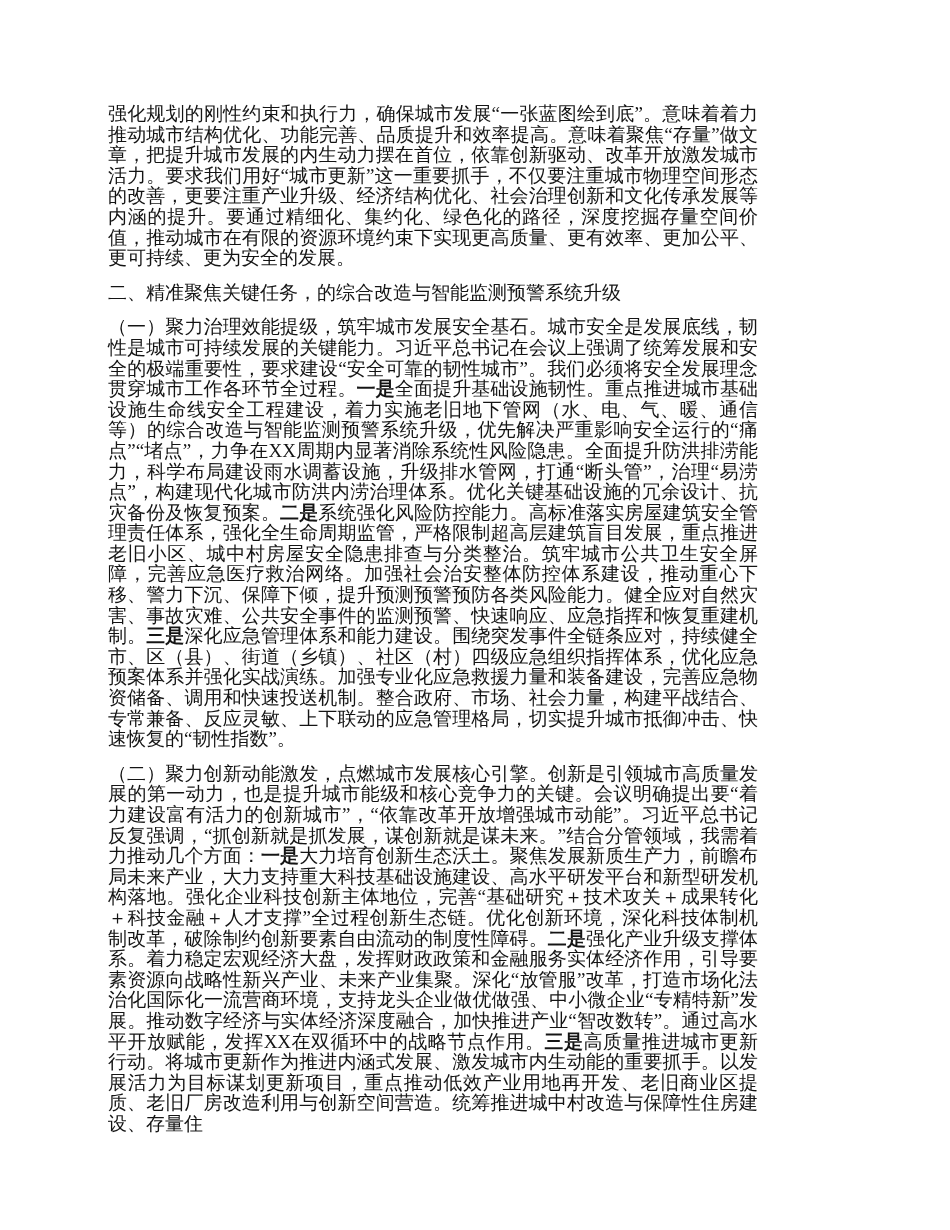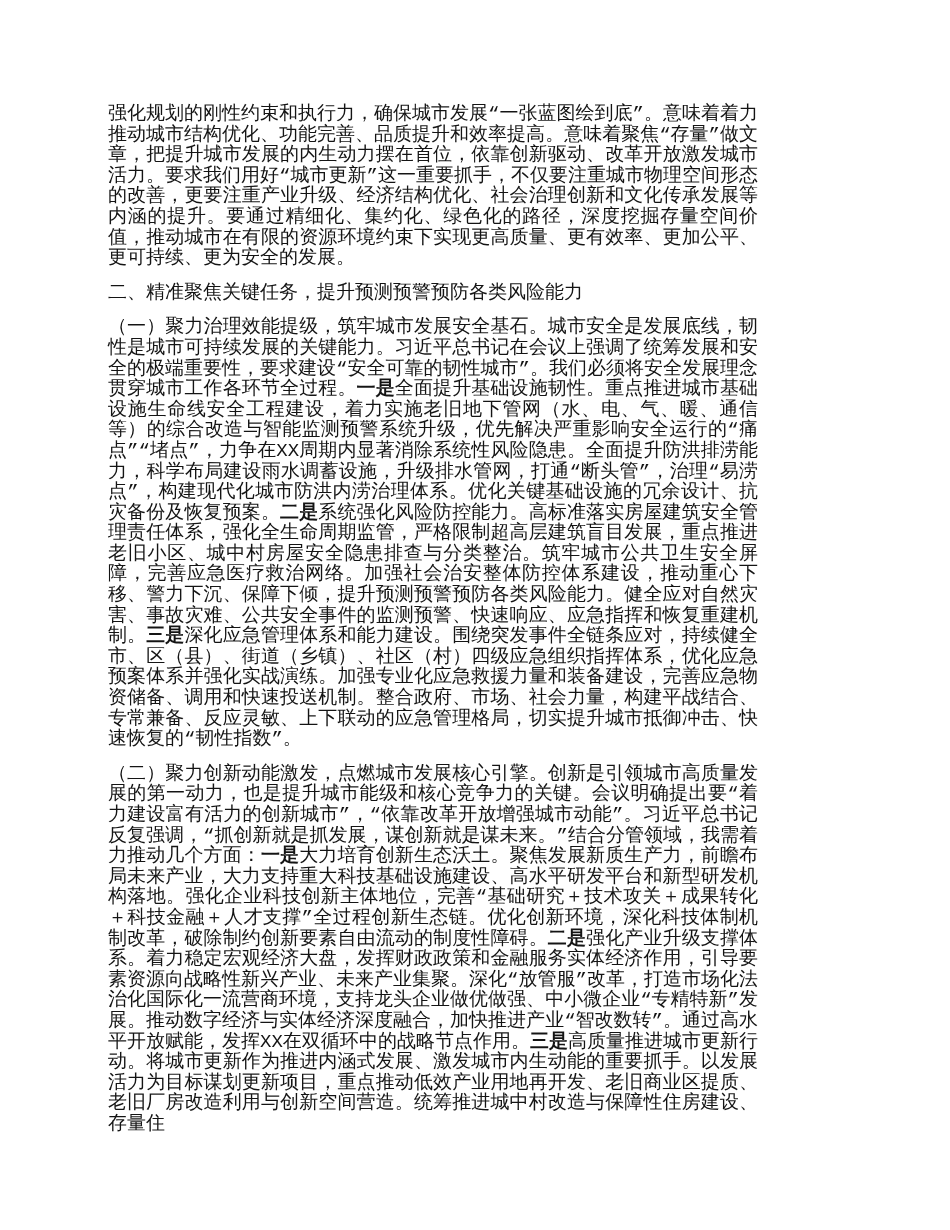--- a/index.html
+++ b/index.html
@@ -9,21 +9,21 @@
   body {
     width: 950px;
     height: 1230px;
     background: #ffffff;
     overflow: hidden;
   }
   .doc-body {
     box-sizing: border-box;
     width: 850px;
     padding: 104px 92px 0 108px;
-    font-family: Liberation Mono, monospace;
+    font-family: Liberation Serif, serif;
     font-size: 19px;
     line-height: 20.6px;
     color: #141414;
     text-align: justify;
     text-justify: inter-character;
   }
   .doc-body p, .doc-body h2 {
     margin: 0 0 14px 0;
     padding: 0;
     font-size: 19px;
@@ -33,17 +33,17 @@
   .doc-body b {
     font-weight: 700;
   }
 </style>
 </head>
 <body style="background: rgb(255, 255, 255);">
 
 <main>
   <div class="doc-body" id="doc" style="color: rgb(20, 20, 20);">
       <p><span>强化规划的刚性约束和执行力，确保城市发展“一张蓝图绘到底”。意味着着力推动城市结构优化、功能完善、品质提升和效率提高。意味着聚焦“存量”做文章，把提升城市发展的内生动力摆在首位，依靠创新驱动、改革开放激发城市活力。要求我们用好“城市更新”这一重要抓手，不仅要注重城市物理空间形态的改善，更要注重产业升级、经济结构优化、社会治理创新和文化传承发展等内涵的提升。要通过精细化、集约化、绿色化的路径，深度挖掘存量空间价值，推动城市在有限的资源环境约束下实现更高质量、更有效率、更加公平、更可持续、更为安全的发展。</span></p>
-      <h2><span>二、精准聚焦关键任务，提升预测预警预防各类风险能力</span></h2>
+      <h2><span>二、精准聚焦关键任务，的综合改造与智能监测预警系统升级</span></h2>
       <p><span>（一）聚力治理效能提级，筑牢城市发展安全基石。城市安全是发展底线，韧性是城市可持续发展的关键能力。习近平总书记在会议上强调了统筹发展和安全的极端重要性，要求建设“安全可靠的韧性城市”。我们必须将安全发展理念贯穿城市工作各环节全过程。</span><b>一是</b><span>全面提升基础设施韧性。重点推进城市基础设施生命线安全工程建设，着力实施老旧地下管网（水、电、气、暖、通信等）的综合改造与智能监测预警系统升级，优先解决严重影响安全运行的“痛点”“堵点”，力争在XX周期内显著消除系统性风险隐患。全面提升防洪排涝能力，科学布局建设雨水调蓄设施，升级排水管网，打通“断头管”，治理“易涝点”，构建现代化城市防洪内涝治理体系。优化关键基础设施的冗余设计、抗灾备份及恢复预案。</span><b>二是</b><span>系统强化风险防控能力。高标准落实房屋建筑安全管理责任体系，强化全生命周期监管，严格限制超高层建筑盲目发展，重点推进老旧小区、城中村房屋安全隐患排查与分类整治。筑牢城市公共卫生安全屏障，完善应急医疗救治网络。加强社会治安整体防控体系建设，推动重心下移、警力下沉、保障下倾，提升预测预警预防各类风险能力。健全应对自然灾害、事故灾难、公共安全事件的监测预警、快速响应、应急指挥和恢复重建机制。</span><b>三是</b><span>深化应急管理体系和能力建设。围绕突发事件全链条应对，持续健全市、区（县）、街道（乡镇）、社区（村）四级应急组织指挥体系，优化应急预案体系并强化实战演练。加强专业化应急救援力量和装备建设，完善应急物资储备、调用和快速投送机制。整合政府、市场、社会力量，构建平战结合、专常兼备、反应灵敏、上下联动的应急管理格局，切实提升城市抵御冲击、快速恢复的“韧性指数”。</span></p>
       <p><span>（二）聚力创新动能激发，点燃城市发展核心引擎。创新是引领城市高质量发展的第一动力，也是提升城市能级和核心竞争力的关键。会议明确提出要“着力建设富有活力的创新城市”，“依靠改革开放增强城市动能”。习近平总书记反复强调，“抓创新就是抓发展，谋创新就是谋未来。”结合分管领域，我需着力推动几个方面：</span><b>一是</b><span>大力培育创新生态沃土。聚焦发展新质生产力，前瞻布局未来产业，大力支持重大科技基础设施建设、高水平研发平台和新型研发机构落地。强化企业科技创新主体地位，完善“基础研究＋技术攻关＋成果转化＋科技金融＋人才支撑”全过程创新生态链。优化创新环境，深化科技体制机制改革，破除制约创新要素自由流动的制度性障碍。</span><b>二是</b><span>强化产业升级支撑体系。着力稳定宏观经济大盘，发挥财政政策和金融服务实体经济作用，引导要素资源向战略性新兴产业、未来产业集聚。深化“放管服”改革，打造市场化法治化国际化一流营商环境，支持龙头企业做优做强、中小微企业“专精特新”发展。推动数字经济与实体经济深度融合，加快推进产业“智改数转”。通过高水平开放赋能，发挥XX在双循环中的战略节点作用。</span><b>三是</b><span>高质量推进城市更新行动。将城市更新作为推进内涵式发展、激发城市内生动能的重要抓手。以发展活力为目标谋划更新项目，重点推动低效产业用地再开发、老旧商业区提质、老旧厂房改造利用与创新空间营造。统筹推进城中村改造与保障性住房建设、存量住</span></p>
     </div>
 </main>
 
 </body></html>

